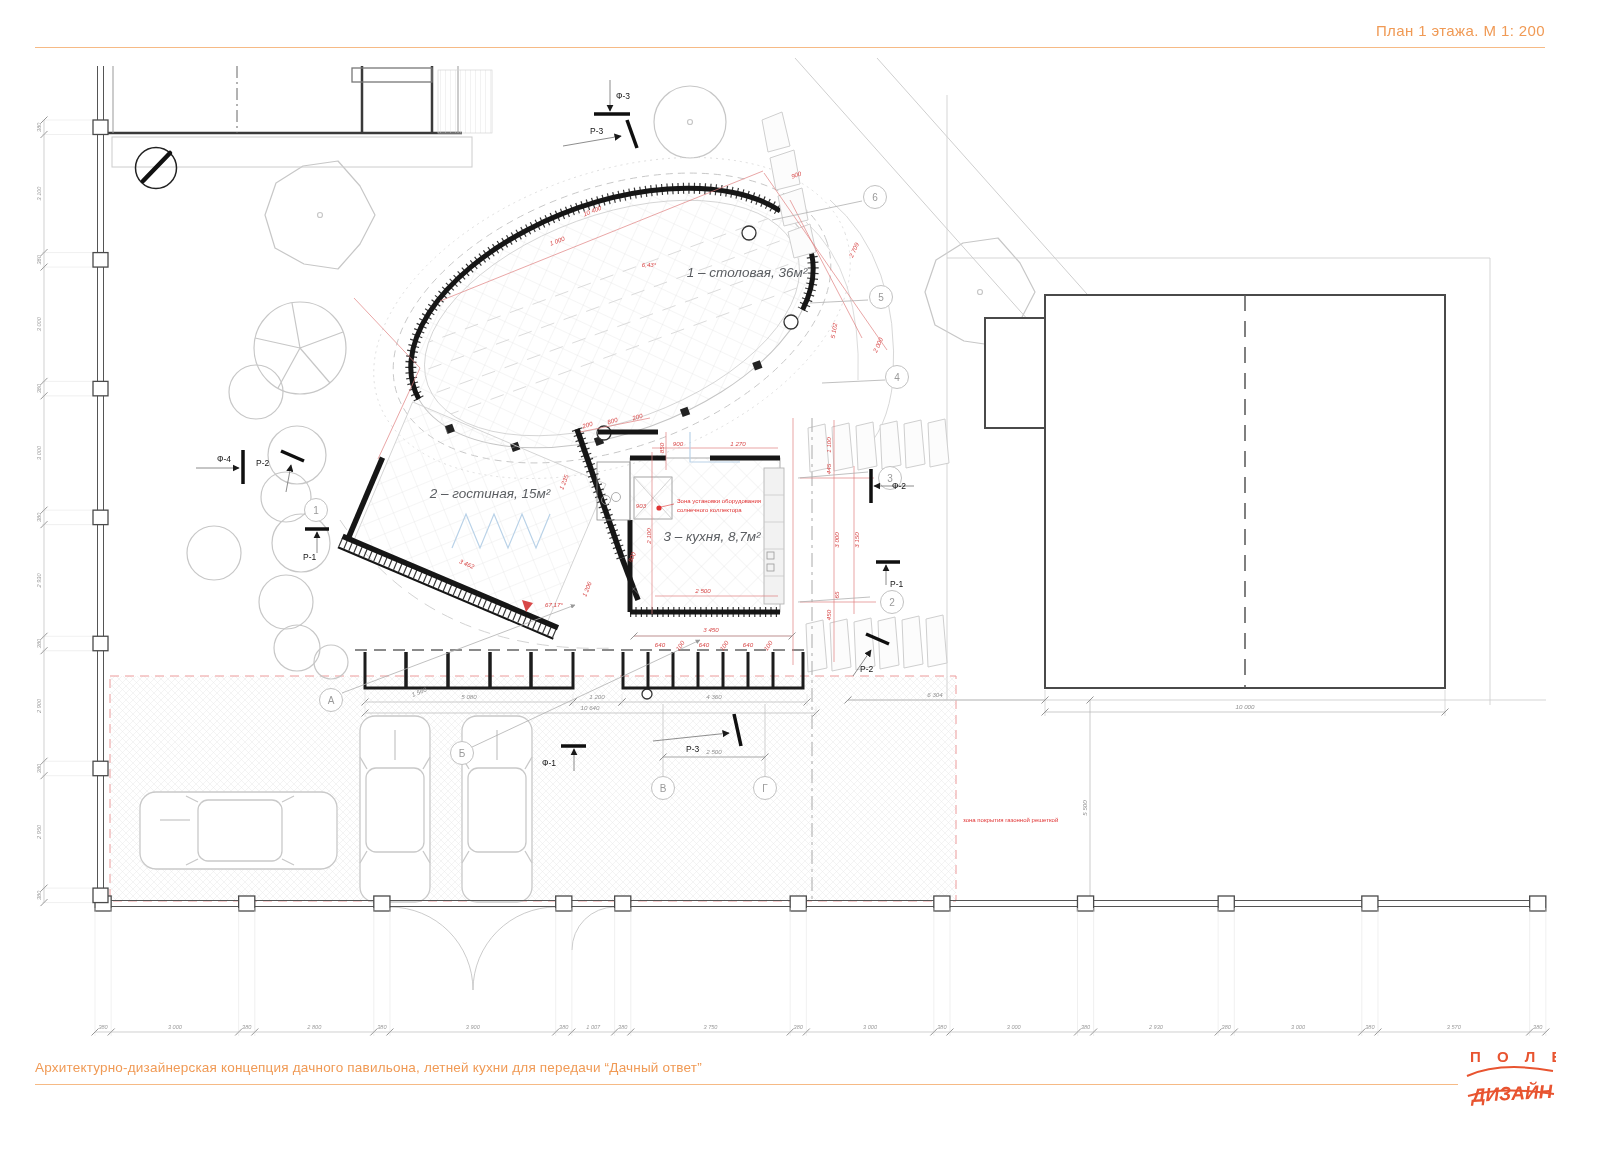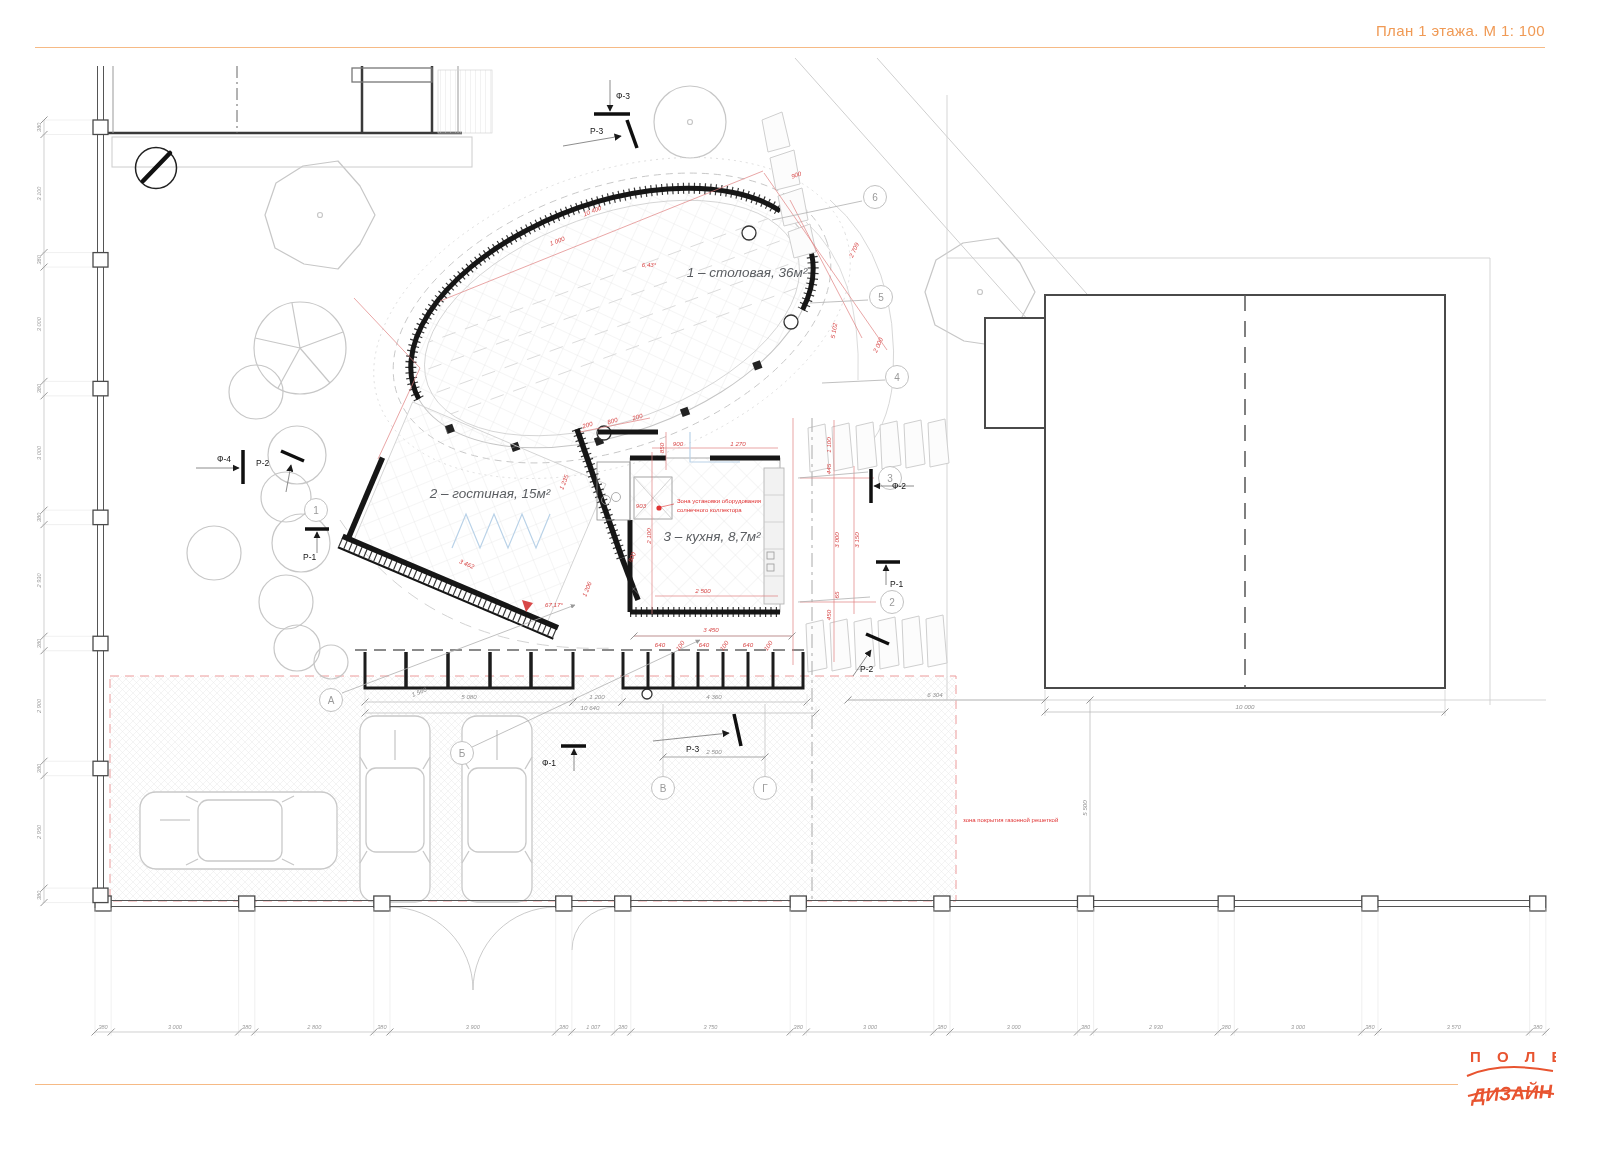--- a/index.html
+++ b/index.html
@@ -20,21 +20,21 @@
   .axis{font-size:10px;fill:#9a9a9a}
   .mk{font-size:8.5px;fill:#151515}
   .logo-top{font-size:15px;font-weight:bold;fill:#E85430;letter-spacing:6px;}
   .logo-bottom{font-size:19px;font-weight:bold;font-style:italic;fill:#E85430;}
 </style>
 </head>
 <body>
 
 <div class="sheet">
 
-  <div class="hdr-title">План 1 этажа. М 1: 100</div>
+  <div class="hdr-title">План 1 этажа. М 1: 200</div>
   <div class="hdr-line"></div>
 
   <svg id="plan" width="1600" height="1160" viewBox="0 0 1600 1160">
     <defs>
       <pattern id="ph" width="7" height="7" patternUnits="userSpaceOnUse">
         <path d="M0 0 L7 7 M7 0 L0 7" stroke="#e8e8e8" stroke-width="0.5"></path>
       </pattern>
       <pattern id="pt" width="16" height="16" patternUnits="userSpaceOnUse" patternTransform="rotate(45)">
         <path d="M0 0 H16 M0 0 V16" stroke="#dedede" stroke-width="0.6"></path>
       </pattern>
@@ -548,20 +548,21 @@
         <rect x="93" y="888.096" width="15" height="14.478000000000002" fill="#fff" stroke="#4a4a4a" stroke-width="1.3"></rect>
         <text x="41" y="895.335" text-anchor="middle" class="fd" transform="rotate(-90 41 895.335)">380</text>
         <line x1="42" y1="888.096" x2="92" y2="888.096" stroke="#e0e0e0" stroke-width="0.5"></line>
         <line x1="40.5" y1="891.596" x2="47.5" y2="884.596" stroke="#8a8a8a" stroke-width="0.9"></line>
         <line x1="42" y1="902.574" x2="92" y2="902.574" stroke="#e0e0e0" stroke-width="0.5"></line>
         <line x1="40.5" y1="906.074" x2="47.5" y2="899.074" stroke="#8a8a8a" stroke-width="0.9"></line>
         <line x1="44" y1="120" x2="44" y2="902.574" stroke="#bbb" stroke-width="0.7"></line>
       </g>
     </svg>
 
+  <div class="ftr-caption">Архитектурно-дизайнерская концепция дачного павильона, летней кухни для передачи “Дачный ответ”</div>
   <div class="ftr-line"></div>
 
   <div class="logo">
     <svg width="92" height="100" viewBox="0 0 92 100">
       <text x="6" y="16" class="logo-top">П О Л Е</text>
       <path d="M3 30 C30 18 62 20 89 25" stroke="#E85430" stroke-width="2" fill="none"></path>
       <text x="8" y="56" class="logo-bottom" transform="rotate(-3 8 56)">ДИЗАЙН</text>
       <path d="M4 50 C32 42 64 44 90 48" stroke="#E85430" stroke-width="2" fill="none"></path>
     </svg>
   </div>

